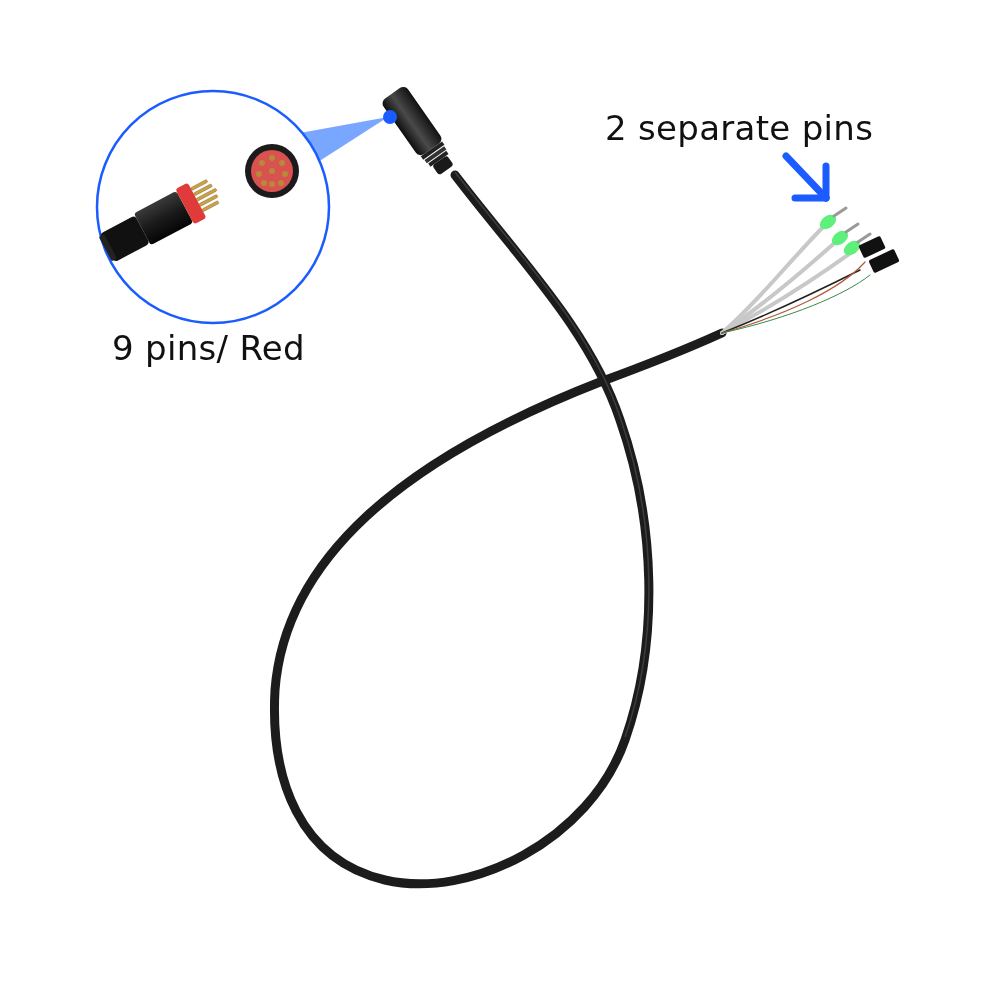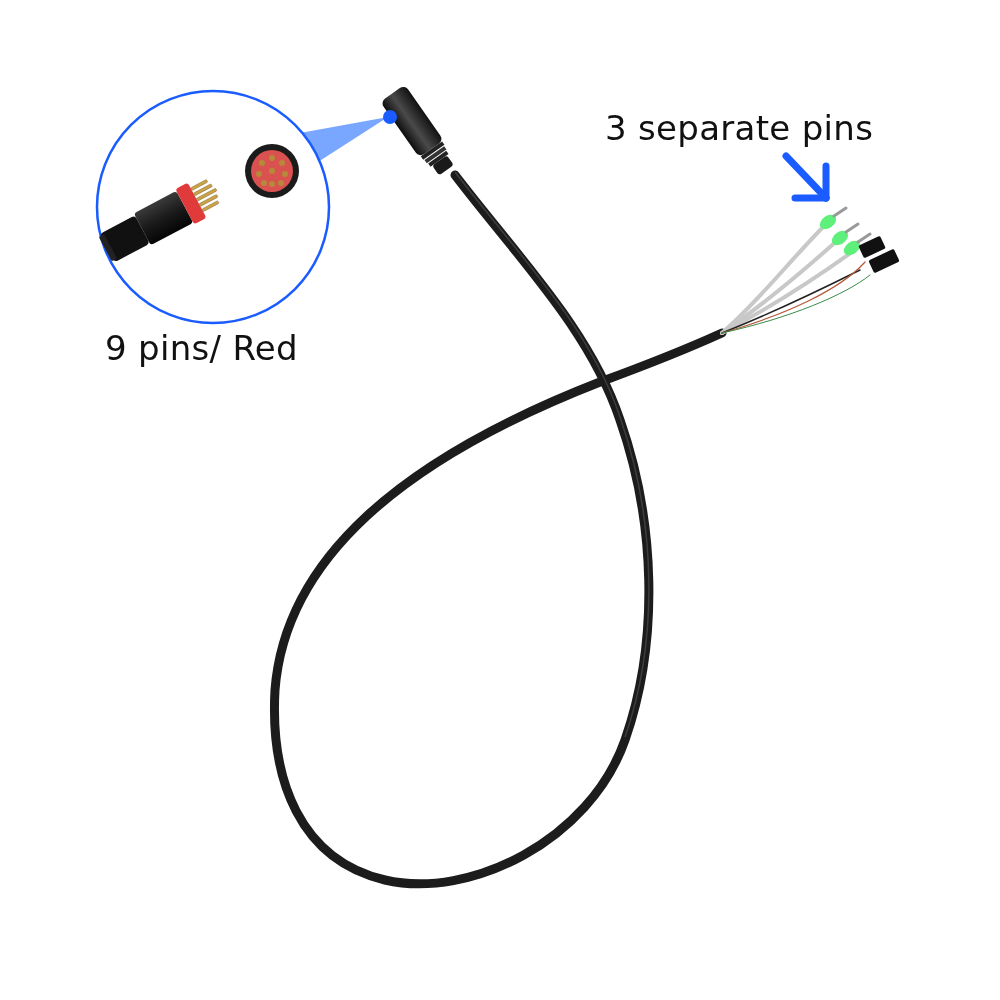--- a/index.html
+++ b/index.html
@@ -1,19 +1,19 @@
 <!DOCTYPE html>
 <html><head>
 <meta charset="utf-8">
 <style>
   html, body { margin:0; padding:0; background:#ffffff; }
   body { width:1000px; height:1000px; position:relative; overflow:hidden; font-family:"DejaVu Sans", sans-serif; }
   .stage { position:absolute; left:0; top:0; width:1000px; height:1000px; }
   .label { position:absolute; color:#111111; font-size:34px; letter-spacing:0.3px; white-space:nowrap; }
-  .label-left { left:105px; top:328px; }
+  .label-left { left:112px; top:328px; }
   .label-right { left:605px; top:108px; }
 </style>
 </head>
 <body>
 
 <div class="stage">
   <svg width="1000" height="1000" viewBox="0 0 1000 1000">
     <defs>
       <linearGradient id="conn" x1="0" y1="0" x2="1" y2="0">
         <stop offset="0" stop-color="#0d0d0d"></stop>
@@ -101,14 +101,14 @@
     </g>
 
     <g stroke="#1a5cff" stroke-width="7" stroke-linecap="round" fill="none">
       <line x1="786" y1="156" x2="826" y2="198"></line>
       <line x1="826" y1="198" x2="826" y2="166"></line>
       <line x1="826" y1="198" x2="795" y2="198"></line>
     </g>
   </svg>
 
   <div class="label label-left">9 pins/ Red</div>
-  <div class="label label-right">3 separate pins</div>
+  <div class="label label-right">2 separate pins</div>
 </div>
 
 </body></html>

